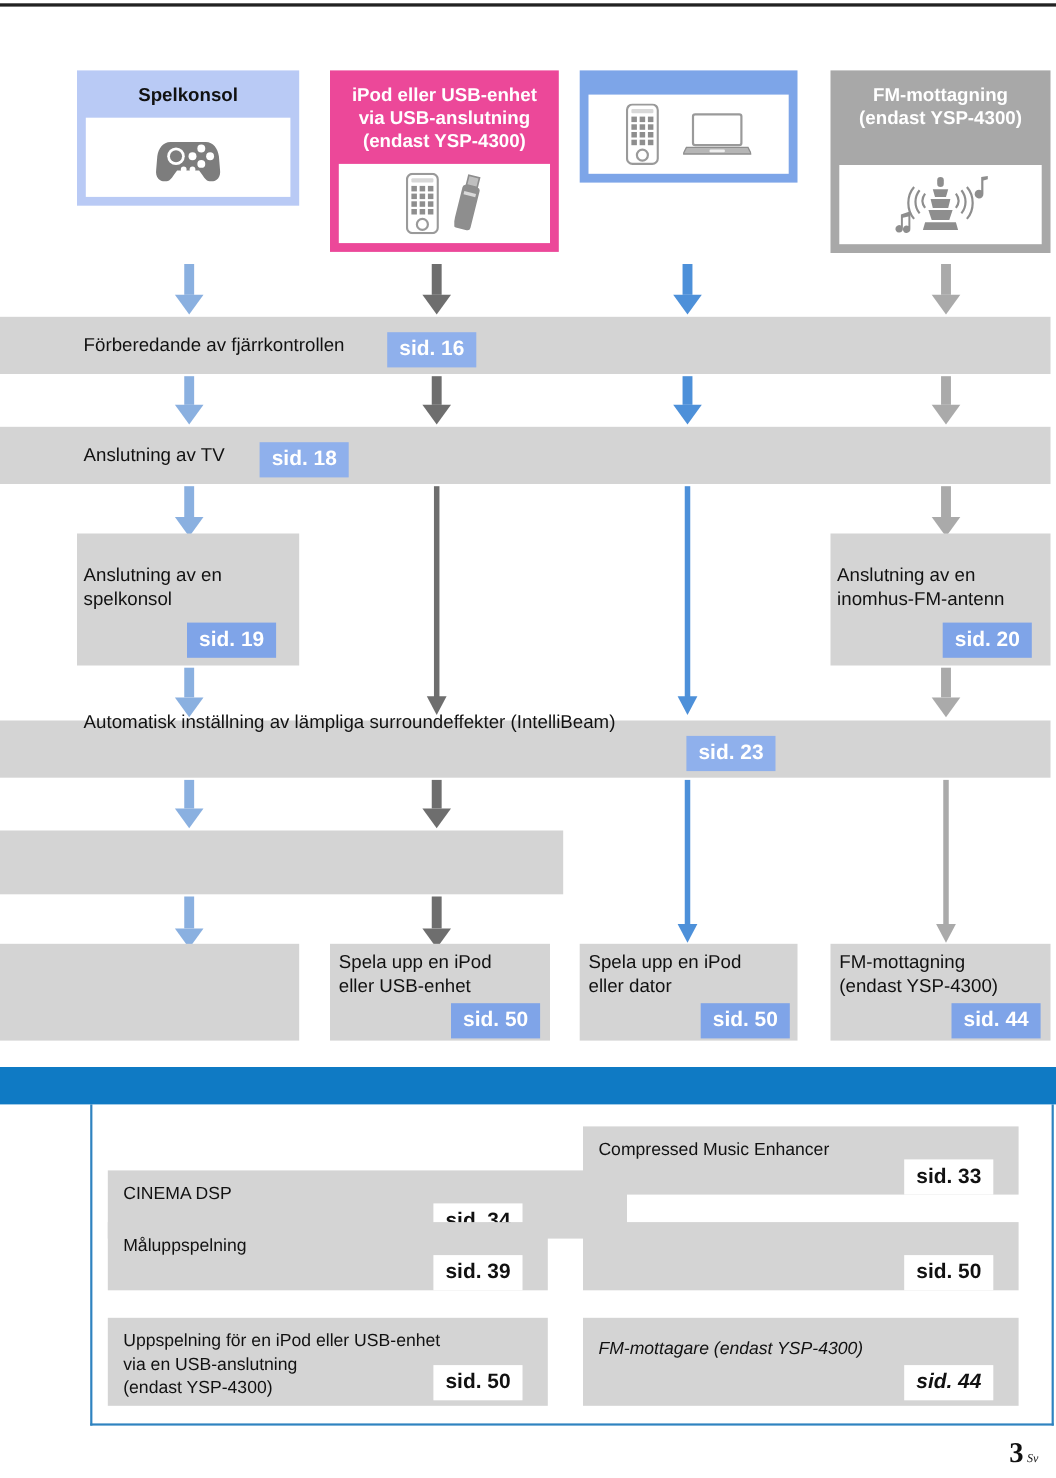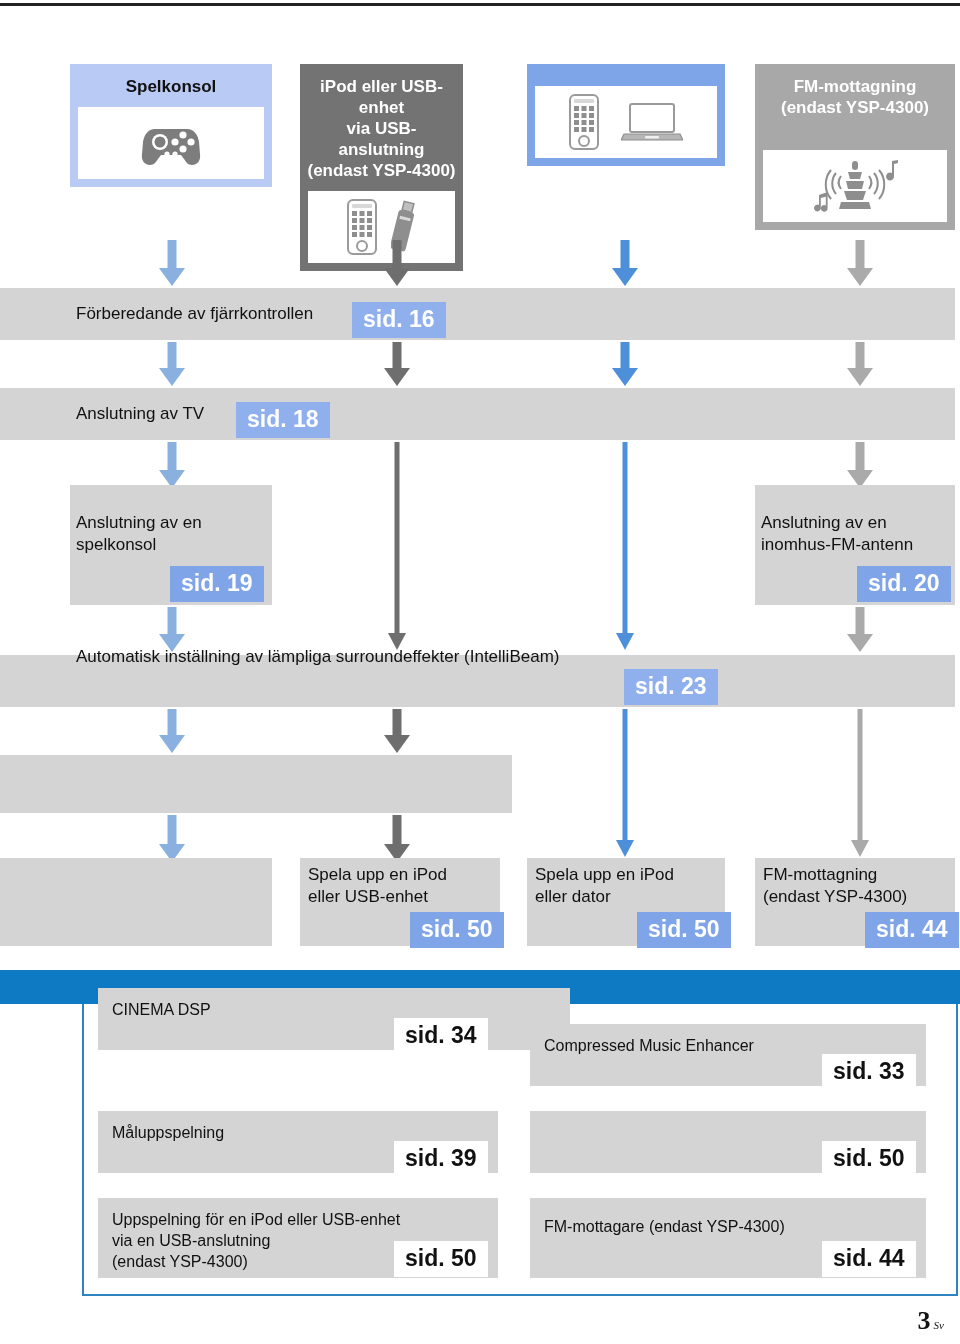--- a/index.html
+++ b/index.html
@@ -31,21 +31,21 @@
     position: absolute;
     font-size: 17px;
     line-height: 22px;
     color: #111;
     white-space: nowrap;
   }
   .pagechip {
     position: absolute;
     background: #7fa4e8;
     color: #ffffff;
-    font-size: 23px;
+    font-size: 19px;
     font-weight: bold;
     line-height: 1;
     padding: 6px 11px 7px 11px;
     white-space: nowrap;
   }
   .pagechip.light { background: #8fb0ec; }
   .pagechip.white {
     background: #ffffff;
     color: #111;
   }
@@ -144,21 +144,21 @@
             <circle cx="42" cy="28" r="3.6" fill="#ffffff"></circle>
             <circle cx="34" cy="21" r="3.6" fill="#ffffff"></circle>
             <circle cx="26" cy="33" r="2.6" fill="#ffffff"></circle>
             <circle cx="34" cy="33" r="2.6" fill="#ffffff"></circle>
           </svg>
         </span>
       </div>
     </div>
   </div>
 
-  <div class="card" style="left:300px; top:64px; width:163px; background:#737373;">
+  <div class="card" style="left:300px; top:64px; width:208px; background:#ec4899;">
     <div class="cardhead" style="color:#fff;">
       <div>iPod eller USB-enhet</div>
       <div>via USB-anslutning</div>
       <div>(endast YSP-4300)</div>
     </div>
     <div class="cardbody">
       <div class="icons">
         <span>
           <svg width="30" height="56" viewBox="0 0 30 56">
             <rect x="1" y="1" width="28" height="54" rx="5" fill="#fff" stroke="#9a9a9a" stroke-width="2"></rect>
@@ -399,21 +399,21 @@
   <div class="rowlabel" style="left:763px; top:864px;">
     <div>FM-mottagning</div>
     <div>(endast YSP-4300)</div>
   </div>
   <div class="pagechip" style="left:865px; top:912px;">sid. 44</div>
 
   <div class="bluebar" style="top:970px; height:34px;"></div>
 
   <div class="panel-frame" style="left:82px; top:1004px; width:876px; height:292px;"></div>
 
-  <div class="feat" style="left:98px; top:988px; width:472px; height:62px;">
+  <div class="feat" style="left:98px; top:1064px; width:472px; height:62px;">
     <div class="ftext">
       <div>CINEMA DSP</div>
     </div>
     <div class="pagechip white" style="left:296px; top:30px;">sid. 34</div>
   </div>
 
   <div class="feat" style="left:530px; top:1024px; width:396px; height:62px;">
     <div class="ftext">
       <div>Compressed Music Enhancer</div>
     </div>
@@ -433,21 +433,21 @@
 
   <div class="feat" style="left:98px; top:1198px; width:400px; height:80px;">
     <div class="ftext">
       <div>Uppspelning för en iPod eller USB-enhet</div>
       <div>via en USB-anslutning</div>
       <div>(endast YSP-4300)</div>
     </div>
     <div class="pagechip white" style="left:296px; top:43px;">sid. 50</div>
   </div>
 
-  <div class="feat" style="left:530px; top:1198px; width:396px; height:80px;">
+  <div class="feat" style="left:530px; top:1198px; width:396px; height:80px;font-style:italic;">
     <div class="ftext" style="top:18px;">
       <div>FM-mottagare (endast YSP-4300)</div>
     </div>
     <div class="pagechip white" style="left:292px; top:43px;">sid. 44</div>
   </div>
 
   <div class="footer">
     <span class="num">3</span><span class="lang">Sv</span>
   </div>
 

